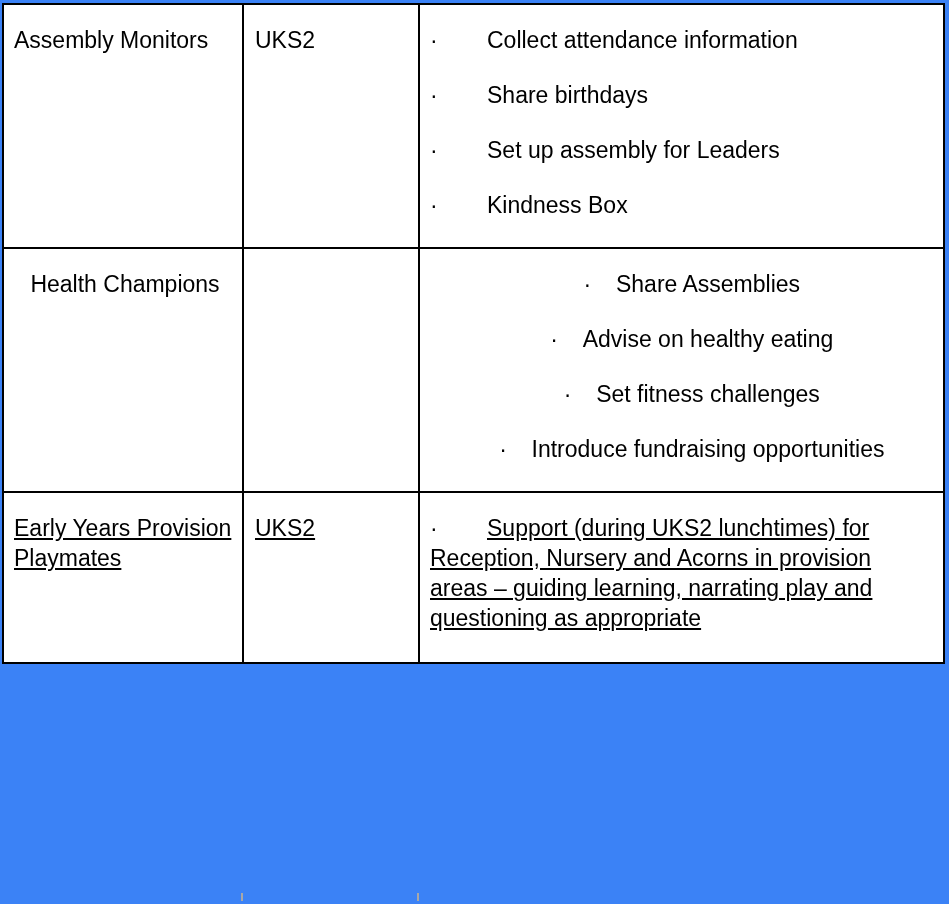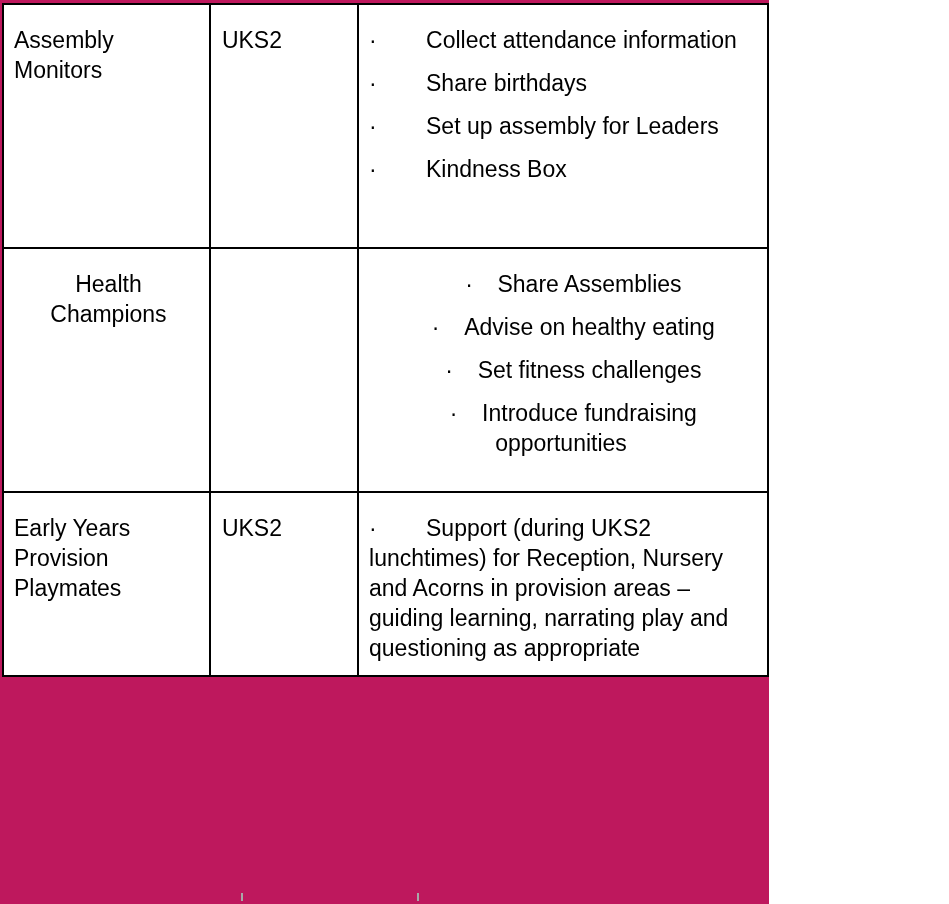--- a/index.html
+++ b/index.html
@@ -2,23 +2,23 @@
 <html><head>
 <meta charset="utf-8">
 <style>
   html, body {
     margin: 0;
     padding: 0;
     background: #ffffff;
   }
   .page {
     position: relative;
-    width: 769px;
+    width: 949px;
     height: 904px;
-    background: #be185d;
+    background: #3b82f6;
     font-family: "Liberation Sans", "DejaVu Sans", sans-serif;
     font-size: 23px;
     line-height: 30px;
     color: #000000;
     overflow: hidden;
   }
   table.roles {
     position: absolute;
     left: 2px;
     top: 3px;
@@ -31,23 +31,23 @@
     vertical-align: top;
     overflow: hidden;
   }
   td.col-role   { padding: 20px 6px 12px 10px; }
   td.col-year   { padding: 20px 14px 12px 11px; }
   td.col-resp   { padding: 20px 14px 12px 10px; }
   tr.r1 { height: 244px; }
   tr.r2 { height: 117px; }
   tr.r3 { height: 244px; text-align: center; }
   tr.r4 { height: 114px; }
-  tr.r5 { height: 171px; }
+  tr.r5 { height: 171px; text-decoration: underline; }
   .li { margin: 0; }
-  .li + .li { margin-top: 13px; }
+  .li + .li { margin-top: 25px; }
   .bullet {
     display: inline-block;
     width: 57px;
   }
   .stub {
     position: absolute;
     width: 2px;
     height: 8px;
     top: 893px;
     background: #a8a8a8;

